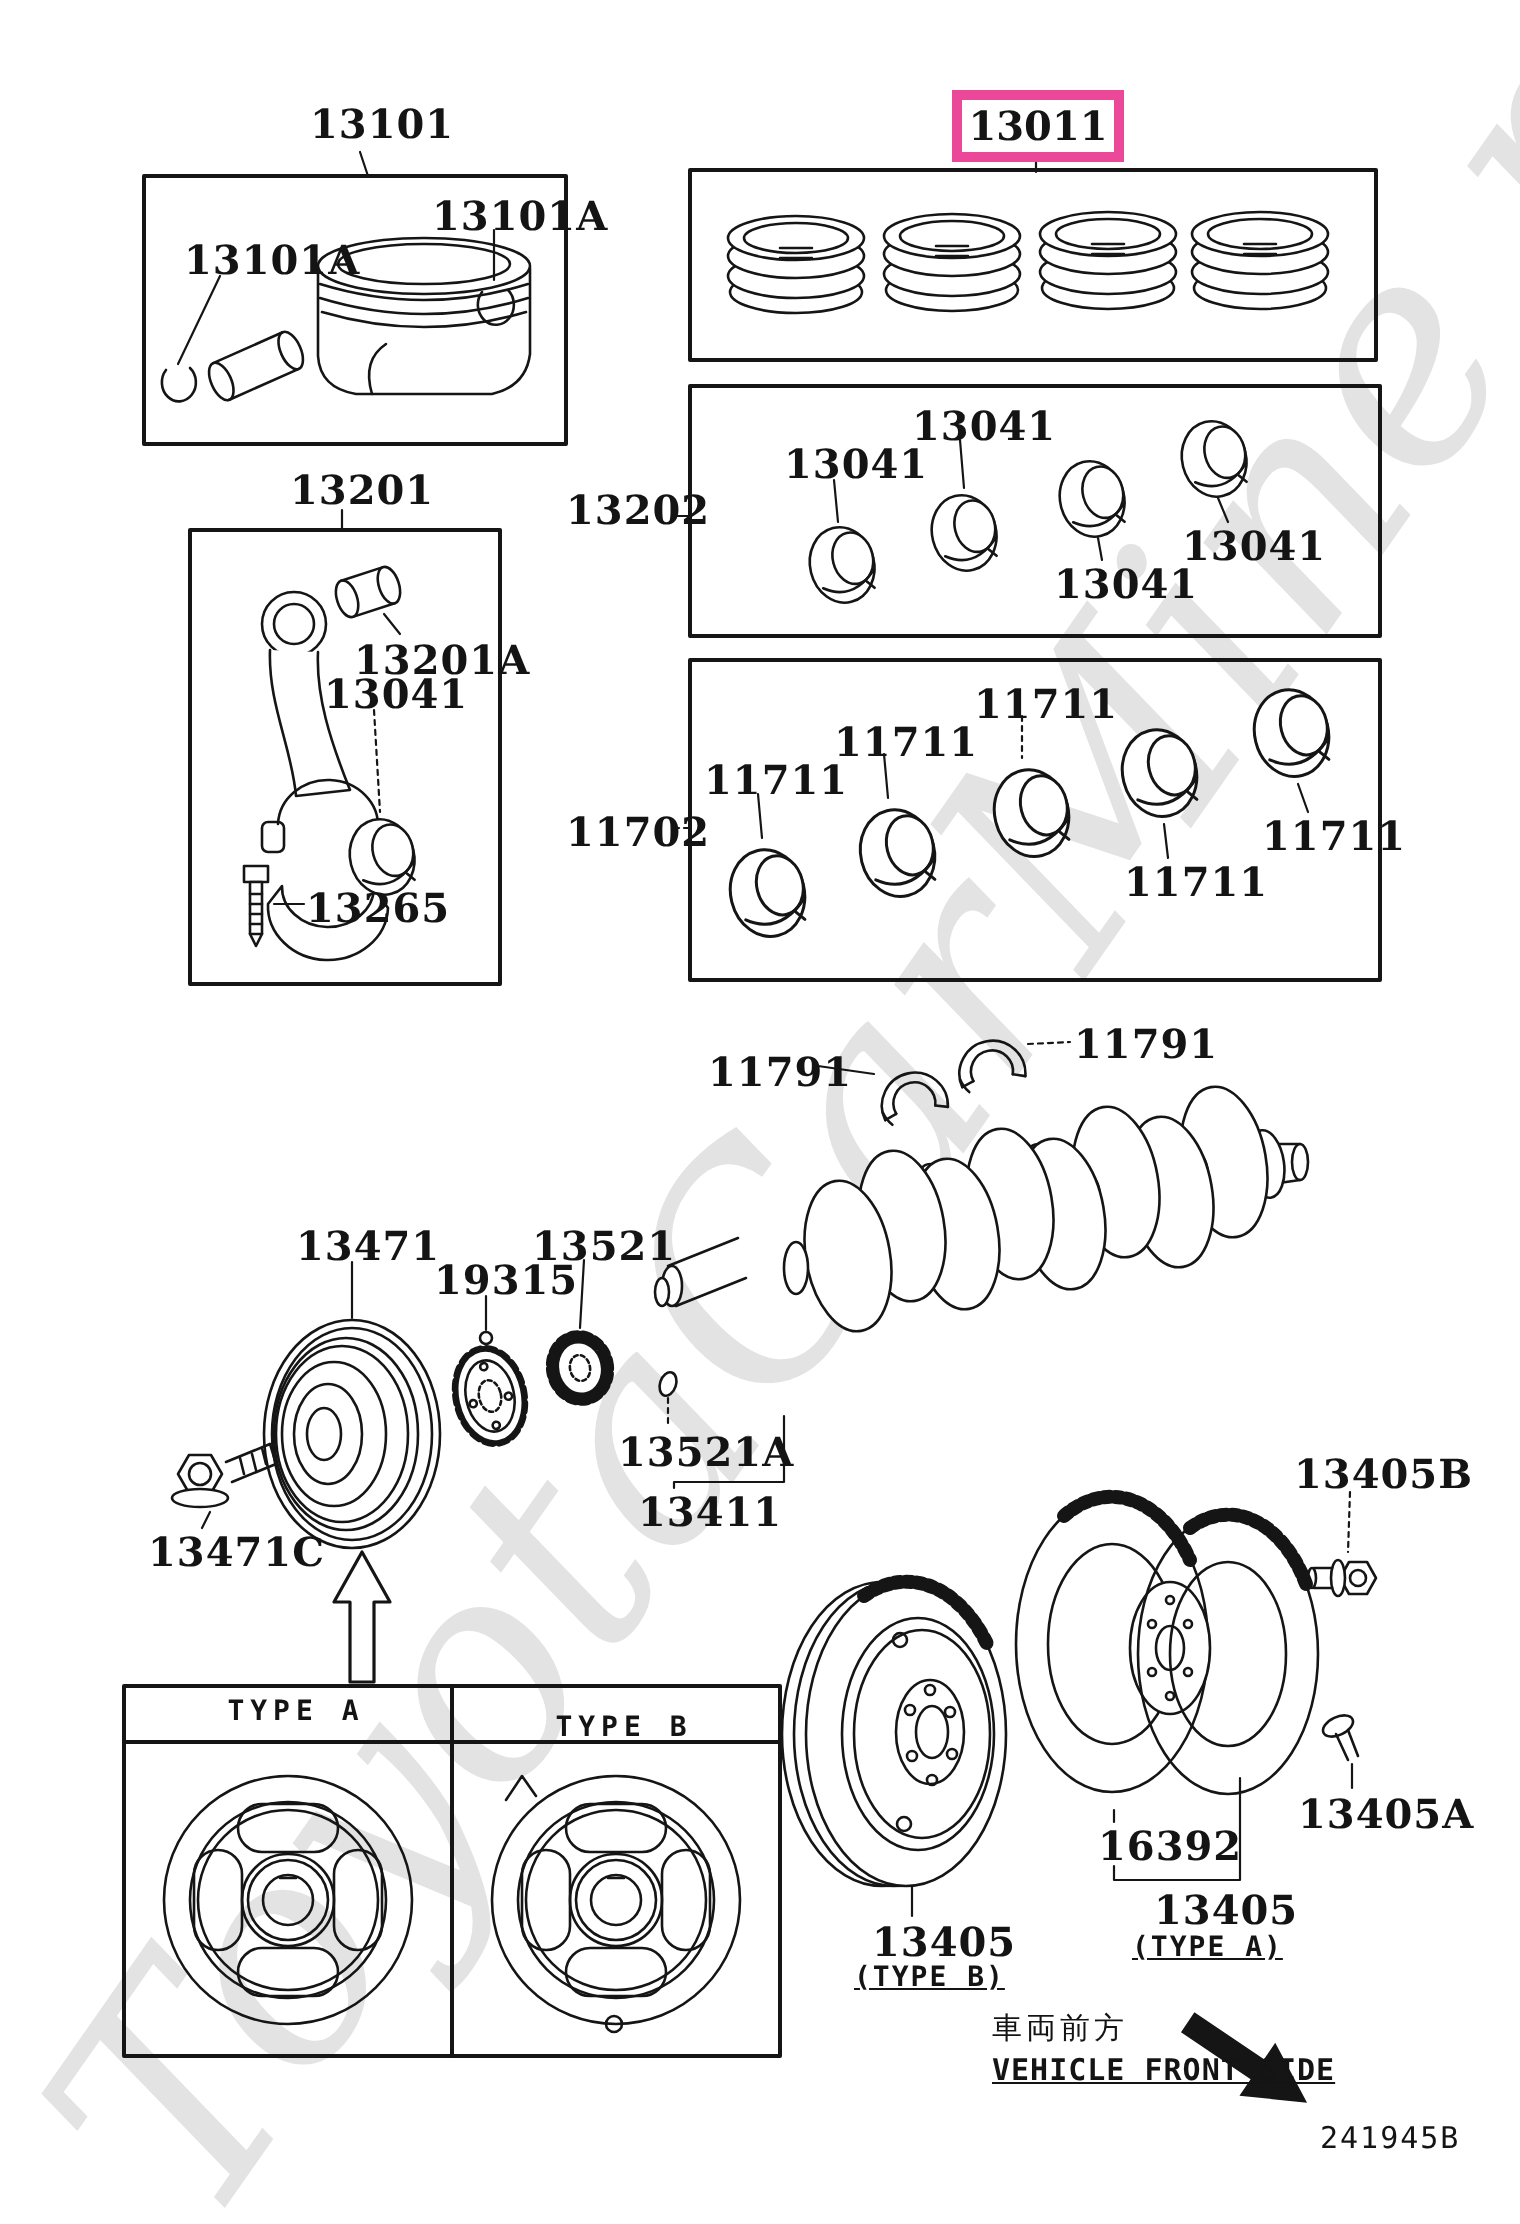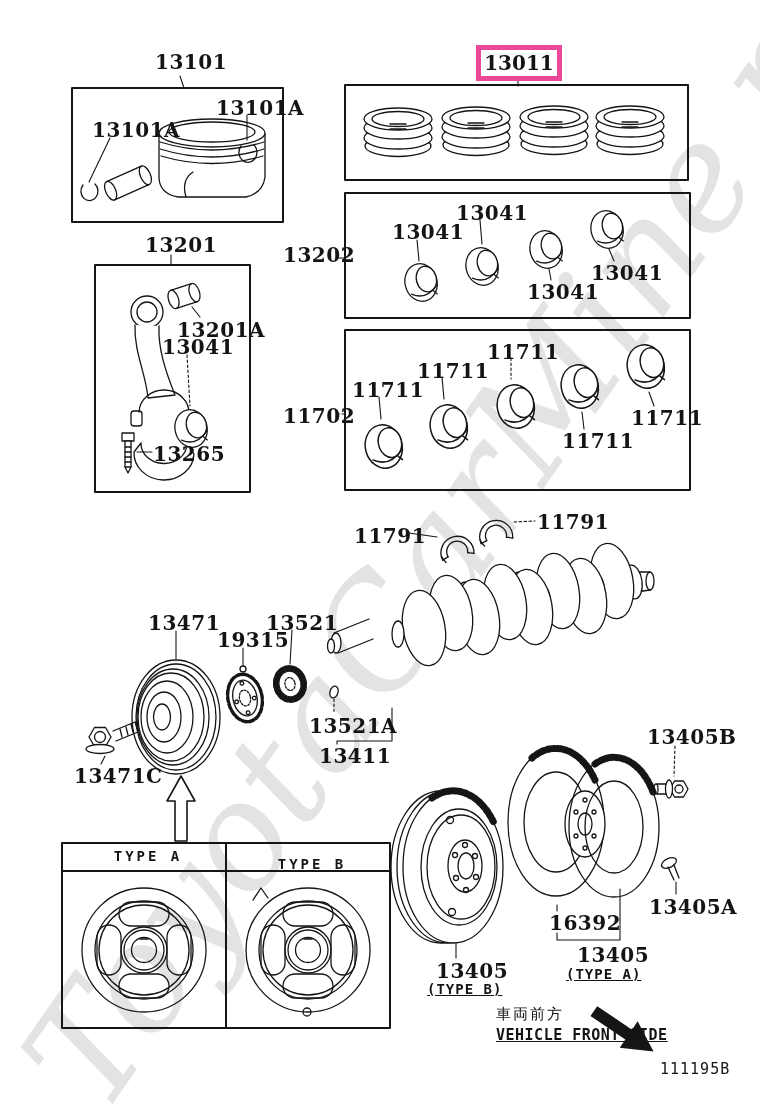--- a/index.html
+++ b/index.html
@@ -354,15 +354,15 @@
   <div class="lbl var" style="left:427px;top:981px">(TYPE B)</div>
 
   <div class="lbl" style="left:549px;top:911px">16392</div>
   <div class="lbl" style="left:577px;top:943px">13405</div>
   <div class="lbl var" style="left:566px;top:966px">(TYPE A)</div>
   <div class="lbl" style="left:647px;top:725px">13405B</div>
   <div class="lbl" style="left:649px;top:895px">13405A</div>
 
   <div class="lbl jp" style="left:496px;top:1005px">車両前方</div>
   <div class="lbl en" style="left:496px;top:1026px">VEHICLE FRONT SIDE</div>
-  <div class="lbl code" style="left:660px;top:1060px">111195B</div>
+  <div class="lbl code" style="left:660px;top:1060px">241945B</div>
 
 </div>
 
 </body></html>

